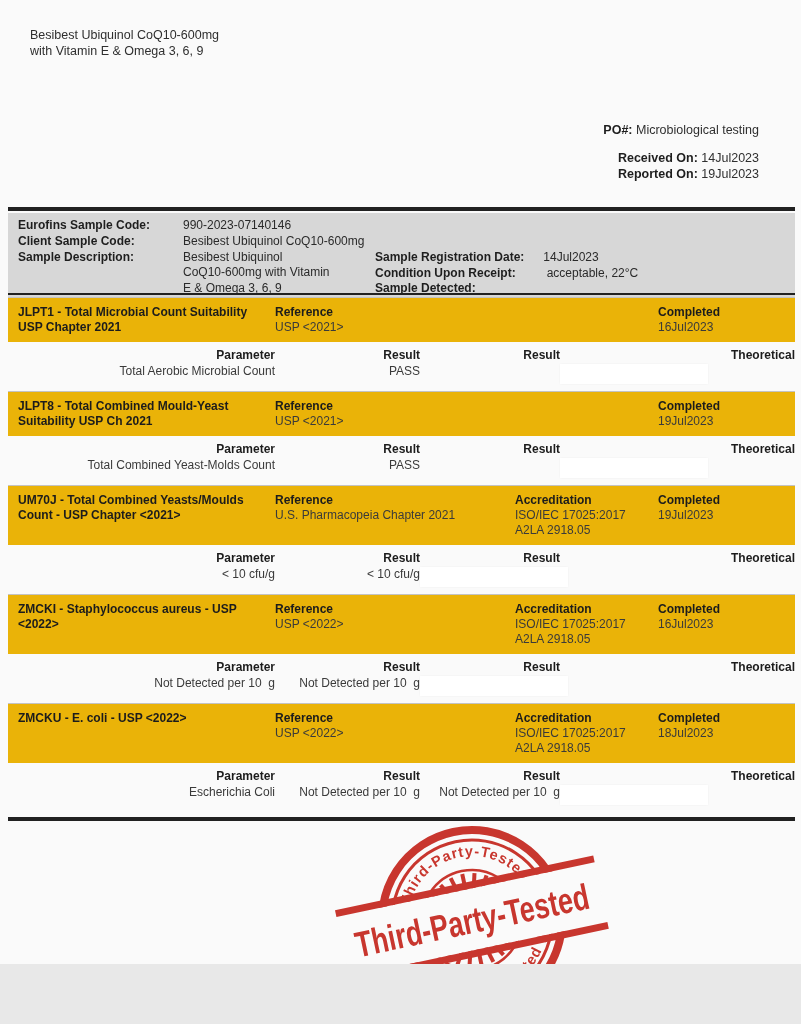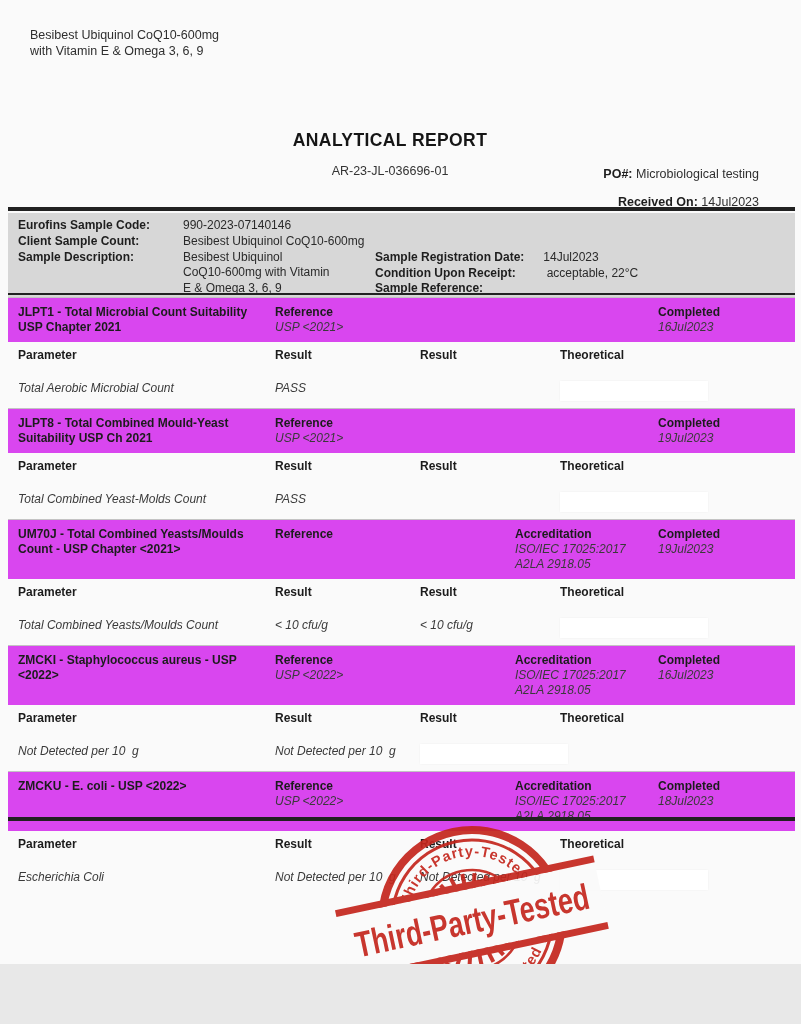--- a/index.html
+++ b/index.html
@@ -6,91 +6,87 @@
   .page{
     position:relative;width:801px;height:964px;background:#fafafa;
     font-family:"Liberation Sans", sans-serif;color:#2a2a2a;overflow:hidden;
     margin:0 auto;
   }
   .b{font-weight:bold;color:#1e1e1e;}
   .product-name{position:absolute;left:30px;top:27px;font-size:12.5px;line-height:16px;color:#2f2f2f;}
   .title-block{position:absolute;left:190px;top:130px;width:400px;text-align:center;}
   .report-title{font-size:17.5px;font-weight:bold;letter-spacing:.4px;color:#151515;}
   .report-number{margin-top:13px;font-size:12.5px;color:#333;}
-  .po-block{position:absolute;right:42px;top:122px;text-align:right;font-size:12.5px;line-height:16px;color:#2f2f2f;margin-top:44px;}
+  .po-block{position:absolute;right:42px;top:122px;text-align:right;font-size:12.5px;line-height:16px;color:#2f2f2f;}
   .po-line1{margin-bottom:12px;}
   .rule{position:absolute;left:8px;right:6px;background:#212121;}
   .rule-top{top:207px;height:4px;}
   .rule-mid{top:293px;height:2px;}
   .rule-bottom{top:817px;height:4px;}
   .sample-block{
     position:absolute;left:8px;right:6px;top:213px;background:#d7d7d7;
     font-size:12px;line-height:15.5px;padding:5px 0 6px 10px;display:flex;
   }
   .si-left{display:grid;grid-template-columns:165px 192px;width:357px;flex:none;}
   .si-right{display:grid;grid-template-columns:165px auto;flex:1;margin-top:32px;}
   .pre{white-space:pre-line;}
   .sections{position:absolute;left:8px;right:6px;top:297px;font-size:12px;line-height:15px;}
   .section + .section{}
   .sec-header{
-    background:#d946ef;border-top:1px solid #c3c3c3;
+    background:#eab308;border-top:1px solid #c3c3c3;
     display:grid;grid-template-columns:257px 240px 143px 1fr;
     padding:7px 0 7px 10px;align-items:start;
   }
   .sec-title{font-weight:bold;color:#1c1c1c;padding-right:8px;}
   .sec-params{
     display:grid;grid-template-columns:257px 145px 140px 1fr;
-    padding:6px 0 7px 10px;row-gap:18px;background:transparent;
+    padding:6px 0 7px 10px;row-gap:1px;background:transparent;text-align:right;
   }
   .hdr{font-weight:bold;color:#1c1c1c;}
-  .val{color:#3a3a3a;white-space:pre-wrap;font-style:italic;}
+  .val{color:#3a3a3a;white-space:pre-wrap;}
   .theo-box{width:148px;height:20px;background:#ffffff;box-shadow:0 0 2px rgba(0,0,0,.05);}
   .stamp{position:absolute;left:342px;top:820px;width:260px;height:205px;}
   .stamp svg{overflow:visible;}
 </style>
 </head>
 <body>
 
 <div class="page">
 
   <div class="product-name">
     <div>Besibest Ubiquinol CoQ10-600mg</div>
     <div>with Vitamin E &amp; Omega 3, 6, 9</div>
   </div>
 
-  <div class="title-block">
-    <div class="report-title">ANALYTICAL REPORT</div>
-    <div class="report-number">AR-23-JL-036696-01</div>
-  </div>
 
   <div class="po-block">
     <div class="po-line1"><span class="b">PO#:</span><span style="white-space:pre;"> Microbiological testing</span></div>
     <div><span class="b">Received On:</span><span style="white-space:pre;"> 14Jul2023</span></div>
     <div><span class="b">Reported On:</span><span style="white-space:pre;"> 19Jul2023</span></div>
   </div>
 
   <div class="rule rule-top"></div>
 
   <div class="sample-block">
     <div class="si-left">
       <div class="b">Eurofins Sample Code:</div>
       <div>990-2023-07140146</div>
-      <div class="b">Client Sample Count:</div>
+      <div class="b">Client Sample Code:</div>
       <div>Besibest Ubiquinol CoQ10-600mg</div>
       <div class="b">Sample Description:</div>
       <div class="pre">Besibest Ubiquinol
 CoQ10-600mg with Vitamin
 E &amp; Omega 3, 6, 9</div>
     </div>
     <div class="si-right">
       <div class="b">Sample Registration Date:</div>
       <div style="white-space:pre;"> 14Jul2023</div>
       <div class="b">Condition Upon Receipt:</div>
       <div style="white-space:pre;">  acceptable, 22°C</div>
-      <div class="b">Sample Reference:</div>
+      <div class="b">Sample Detected:</div>
       <div></div>
     </div>
   </div>
 
   <div class="rule rule-mid"></div>
 
   <div class="sections">
 
     <div class="section">
       <div class="sec-header">
@@ -148,37 +144,37 @@
         <div class="val"></div>
         <div class="theo-box"></div>
       </div>
     </div>
 
     <div class="section">
       <div class="sec-header">
         <div class="sec-title">UM70J - Total Combined Yeasts/Moulds Count - USP Chapter &lt;2021&gt;</div>
         <div>
           <div class="hdr">Reference</div>
+          <div class="val">U.S. Pharmacopeia Chapter 2021</div>
         </div>
         <div>
           <div class="hdr">Accreditation</div>
           <div class="val">ISO/IEC 17025:2017</div>
           <div class="val">A2LA 2918.05</div>
         </div>
         <div>
           <div class="hdr">Completed</div>
           <div class="val">19Jul2023</div>
         </div>
       </div>
       <div class="sec-params">
         <div class="hdr">Parameter</div>
         <div class="hdr">Result</div>
         <div class="hdr">Result</div>
         <div class="hdr">Theoretical</div>
-        <div class="val">Total Combined Yeasts/Moulds Count</div>
         <div class="val">&lt; 10 cfu/g</div>
         <div class="val">&lt; 10 cfu/g</div>
         <div class="theo-box"></div>
       </div>
     </div>
 
     <div class="section">
       <div class="sec-header">
         <div class="sec-title">ZMCKI - Staphylococcus aureus - USP &lt;2022&gt;</div>
         <div>

